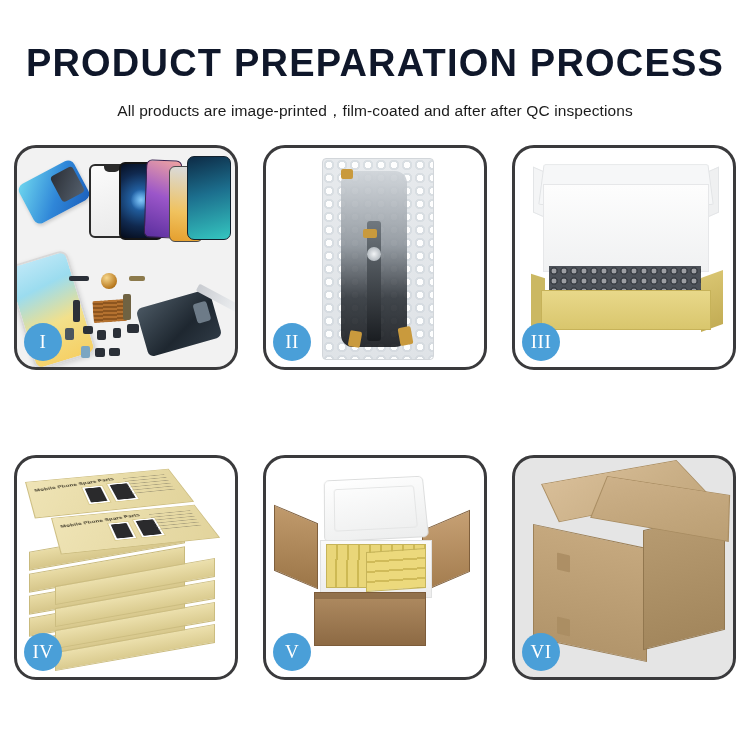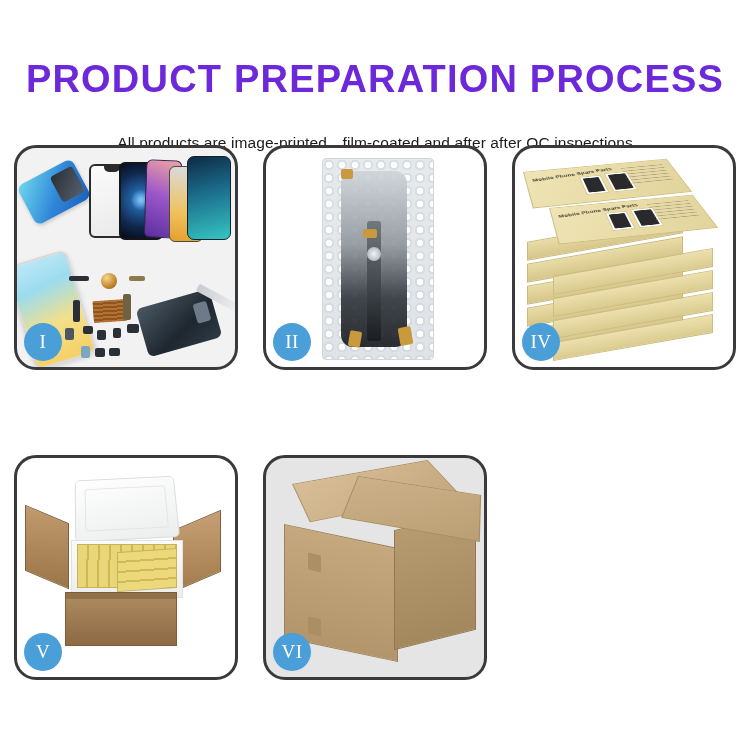--- a/index.html
+++ b/index.html
@@ -8,25 +8,25 @@
     background:#ffffff;
     font-family:"Liberation Sans", sans-serif;
     overflow:hidden;
     position:relative;
   }
   .page{position:relative;width:750px;height:750px;}
 
   
   .header{position:absolute;left:0;top:0;width:750px;text-align:center;}
   .title{
-    margin:16px;padding:0;
+    margin:0;padding:0;
     font-size:38px;
     font-weight:700;
     letter-spacing:1.2px;
-    color:#6d28d9;
+    color:#0f172a;
     line-height:1;
     padding-top:44px;
     font-family:"Liberation Sans", sans-serif;
   }
   .subtitle{
     margin:0;padding:0;
     font-size:15.5px;
     color:#1b1b1b;
     line-height:1;
     padding-top:21px;
@@ -401,20 +401,33 @@
           <div class="dot"></div>
           <div class="tab t1"></div>
           <div class="tab t2"></div>
           <div class="tab t3"></div>
           <div class="tab t4"></div>
         </div>
       </div>
       <div class="badge">II</div>
     </div>
 
+    <div class="panel p3">
+      <div class="scene">
+        <div class="flapL"></div>
+        <div class="flapR"></div>
+        <div class="lidback"></div>
+        <div class="foam"></div>
+        <div class="bubble"></div>
+        <div class="boxleft"></div>
+        <div class="boxside"></div>
+        <div class="boxfront"></div>
+      </div>
+      <div class="badge">III</div>
+    </div>
 
     <div class="panel p4">
       <div class="scene">
         <div class="stack">
           <div class="sideA" style="top:62px"></div>
           <div class="sideA" style="top:84px"></div>
           <div class="sideA" style="top:106px"></div>
           <div class="sideA" style="top:128px"></div>
           <div class="sideA" style="top:150px"></div>
           <div class="sideB" style="top:96px"></div>

